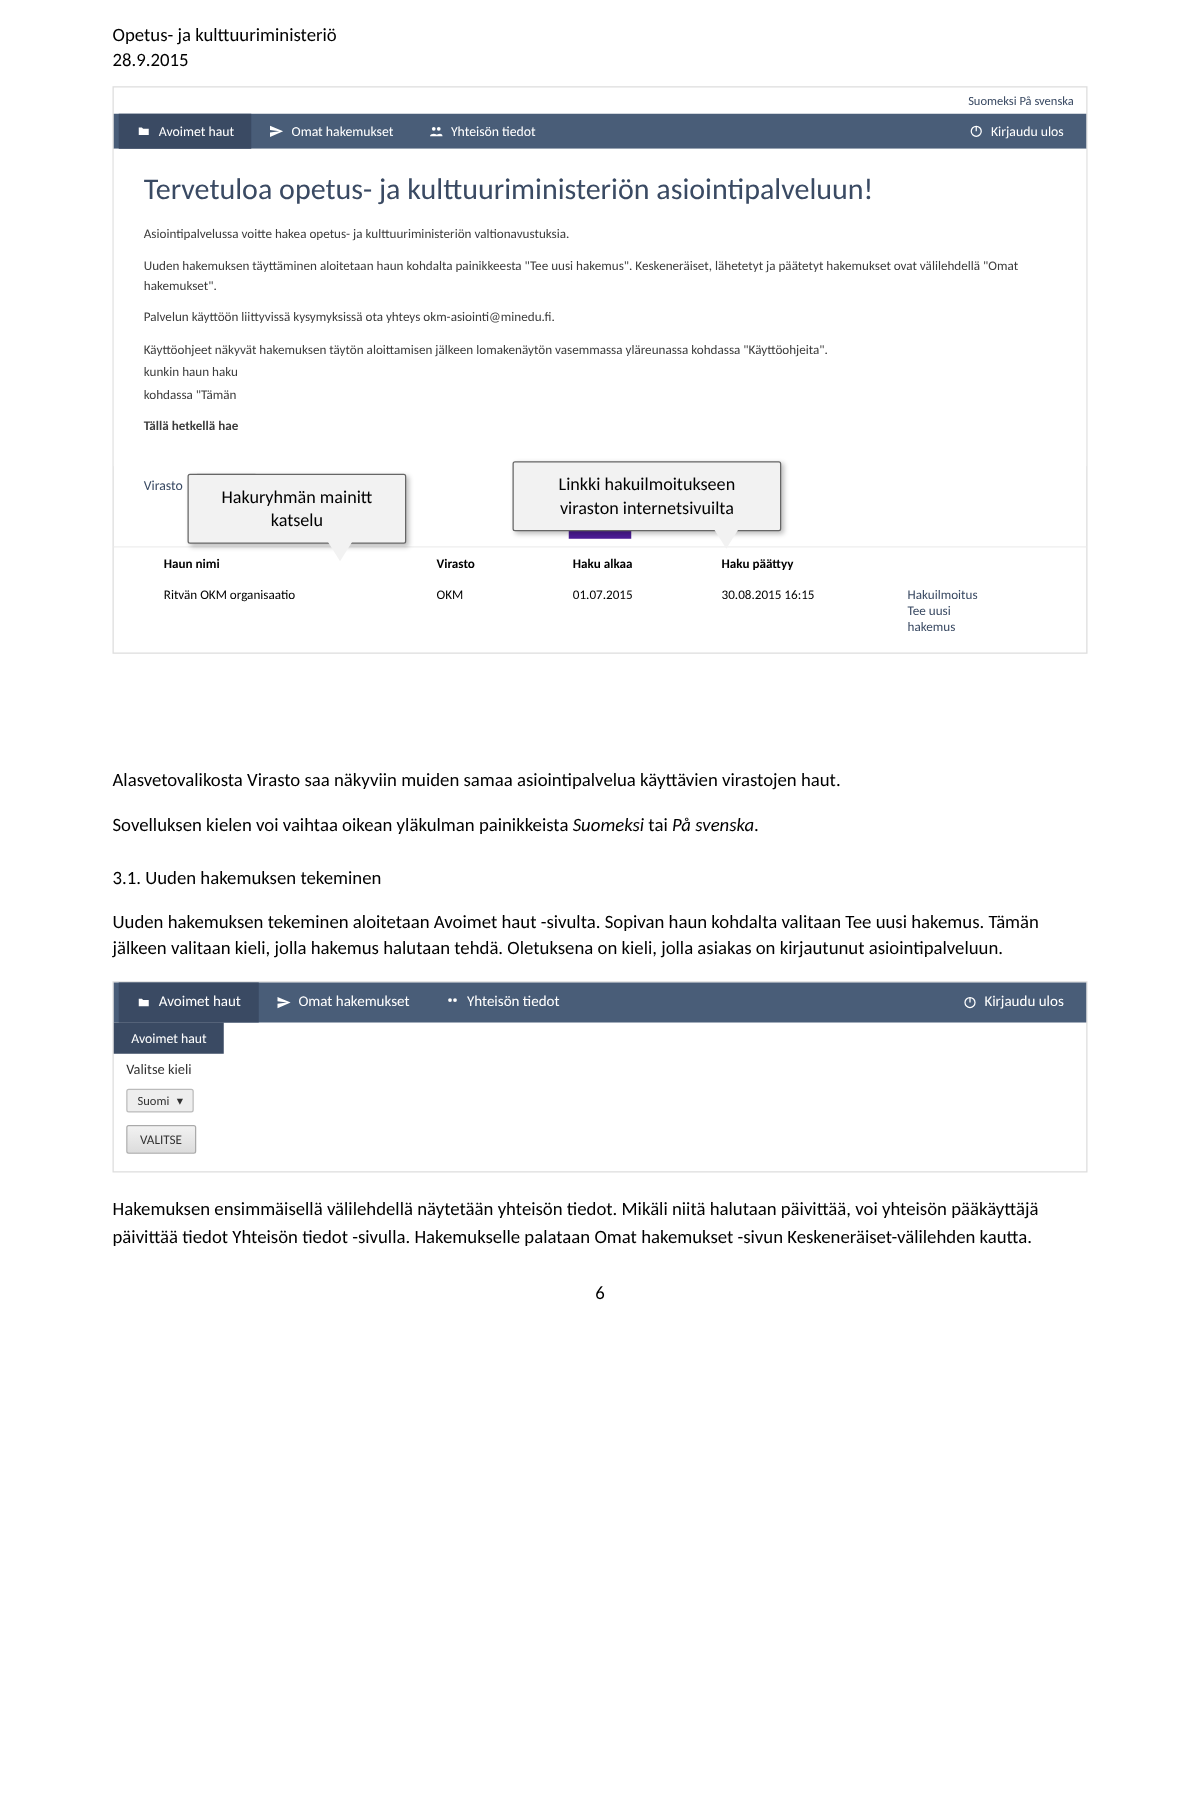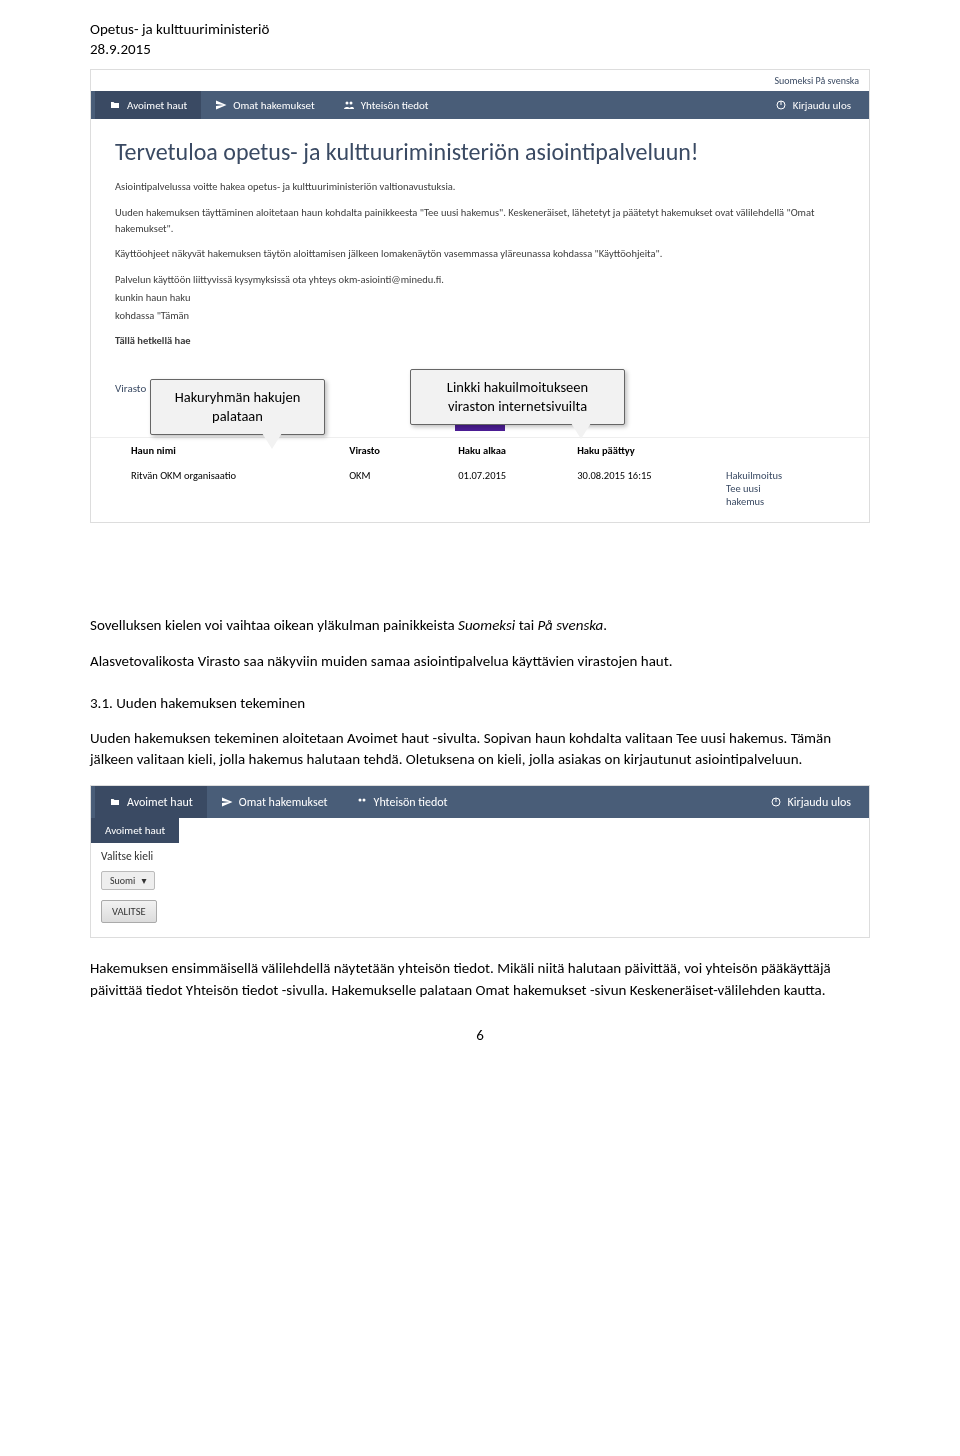--- a/index.html
+++ b/index.html
@@ -93,22 +93,22 @@
                 <line x1="12" y1="4" x2="12" y2="12"></line>
               </svg>
           </span>
           <span>Kirjaudu ulos</span>
         </div>
       </div>
       <div class="body">
         <div class="h1">Tervetuloa opetus- ja kulttuuriministeriön asiointipalveluun!</div>
         <div class="p">Asiointipalvelussa voitte hakea opetus- ja kulttuuriministeriön valtionavustuksia.</div>
         <div class="p">Uuden hakemuksen täyttäminen aloitetaan haun kohdalta painikkeesta "Tee uusi hakemus". Keskeneräiset, lähetetyt ja päätetyt hakemukset ovat välilehdellä "Omat hakemukset".</div>
+        <div class="p">Palvelun käyttöön liittyvissä kysymyksissä ota yhteys okm-asiointi@minedu.fi.</div>
         <div class="p">Käyttöohjeet näkyvät hakemuksen täytön aloittamisen jälkeen lomakenäytön vasemmassa yläreunassa kohdassa "Käyttöohjeita".</div>
-        <div class="p">Palvelun käyttöön liittyvissä kysymyksissä ota yhteys okm-asiointi@minedu.fi.</div>
         <div class="p" style="margin-top:-8px;">kunkin haun haku</div>
         <div class="p" style="margin-top:-8px;">kohdassa "Tämän</div>
         <div class="p" style="font-weight:bold; margin-top:6px;">Tällä hetkellä hae</div>
       </div>
       <div class="virastorow">
         <span>Virasto</span>
         <span class="pill">
           <span>OKM</span>
           <span>▾</span>
         </span>
@@ -132,35 +132,35 @@
           <div class="smalllink">Hakuilmoitus</div>
           <div class="smalllink">
             <span>Tee uusi</span><br>
             <span>hakemus</span>
           </div>
         </div>
       </div>
     </div>
 
     <div class="callout" style="top:310px; left:60px; width:175px;">
-      <span>Hakuryhmän hakujen palataan</span>
+      <span>Hakuryhmän mainitt katselu</span>
       <div class="arrow-down" style="left:70%;"></div>
     </div>
     <div class="callout" style="top:300px; left:320px; width:215px;">
       <span>Linkki hakuilmoitukseen viraston internetsivuilta</span>
       <div class="arrow-down" style="left:80%;"></div>
     </div>
   </div>
 
   <div style="height:70px;"></div>
 
+  <div class="body-text">Alasvetovalikosta Virasto saa näkyviin muiden samaa asiointipalvelua käyttävien virastojen haut.</div>
   <div class="body-text">
     <span>Sovelluksen kielen voi vaihtaa oikean yläkulman painikkeista </span><i>Suomeksi</i><span> tai </span><i>På svenska</i><span>.</span>
   </div>
-  <div class="body-text">Alasvetovalikosta Virasto saa näkyviin muiden samaa asiointipalvelua käyttävien virastojen haut.</div>
 
   <div class="h31">3.1. Uuden hakemuksen tekeminen</div>
   <div class="body-text">Uuden hakemuksen tekeminen aloitetaan Avoimet haut -sivulta. Sopivan haun kohdalta valitaan Tee uusi hakemus. Tämän jälkeen valitaan kieli, jolla hakemus halutaan tehdä. Oletuksena on kieli, jolla asiakas on kirjautunut asiointipalveluun.</div>
 
   <div class="shot2">
     <div class="navbar">
       <div class="nav-item active">
         <span class="ic">
           <svg viewBox="0 0 24 24" fill="#fff">
               <path d="M4 6h5l2 2h9v10H4z"></path>

